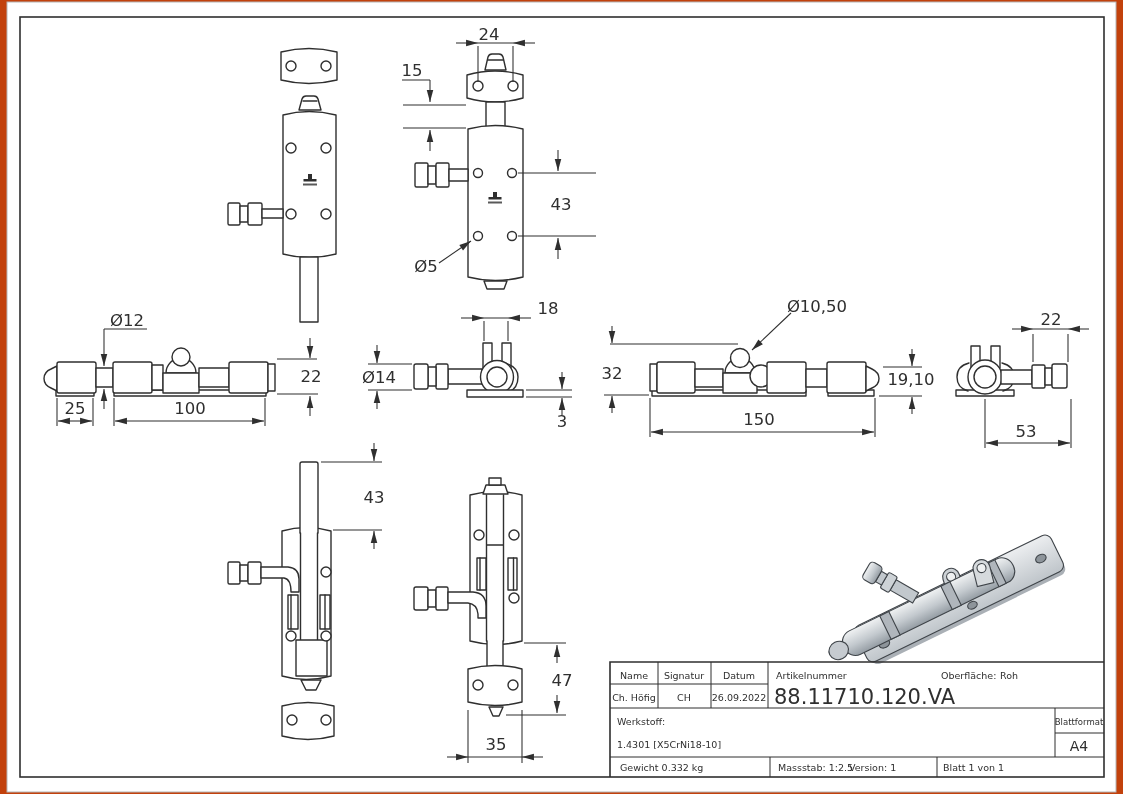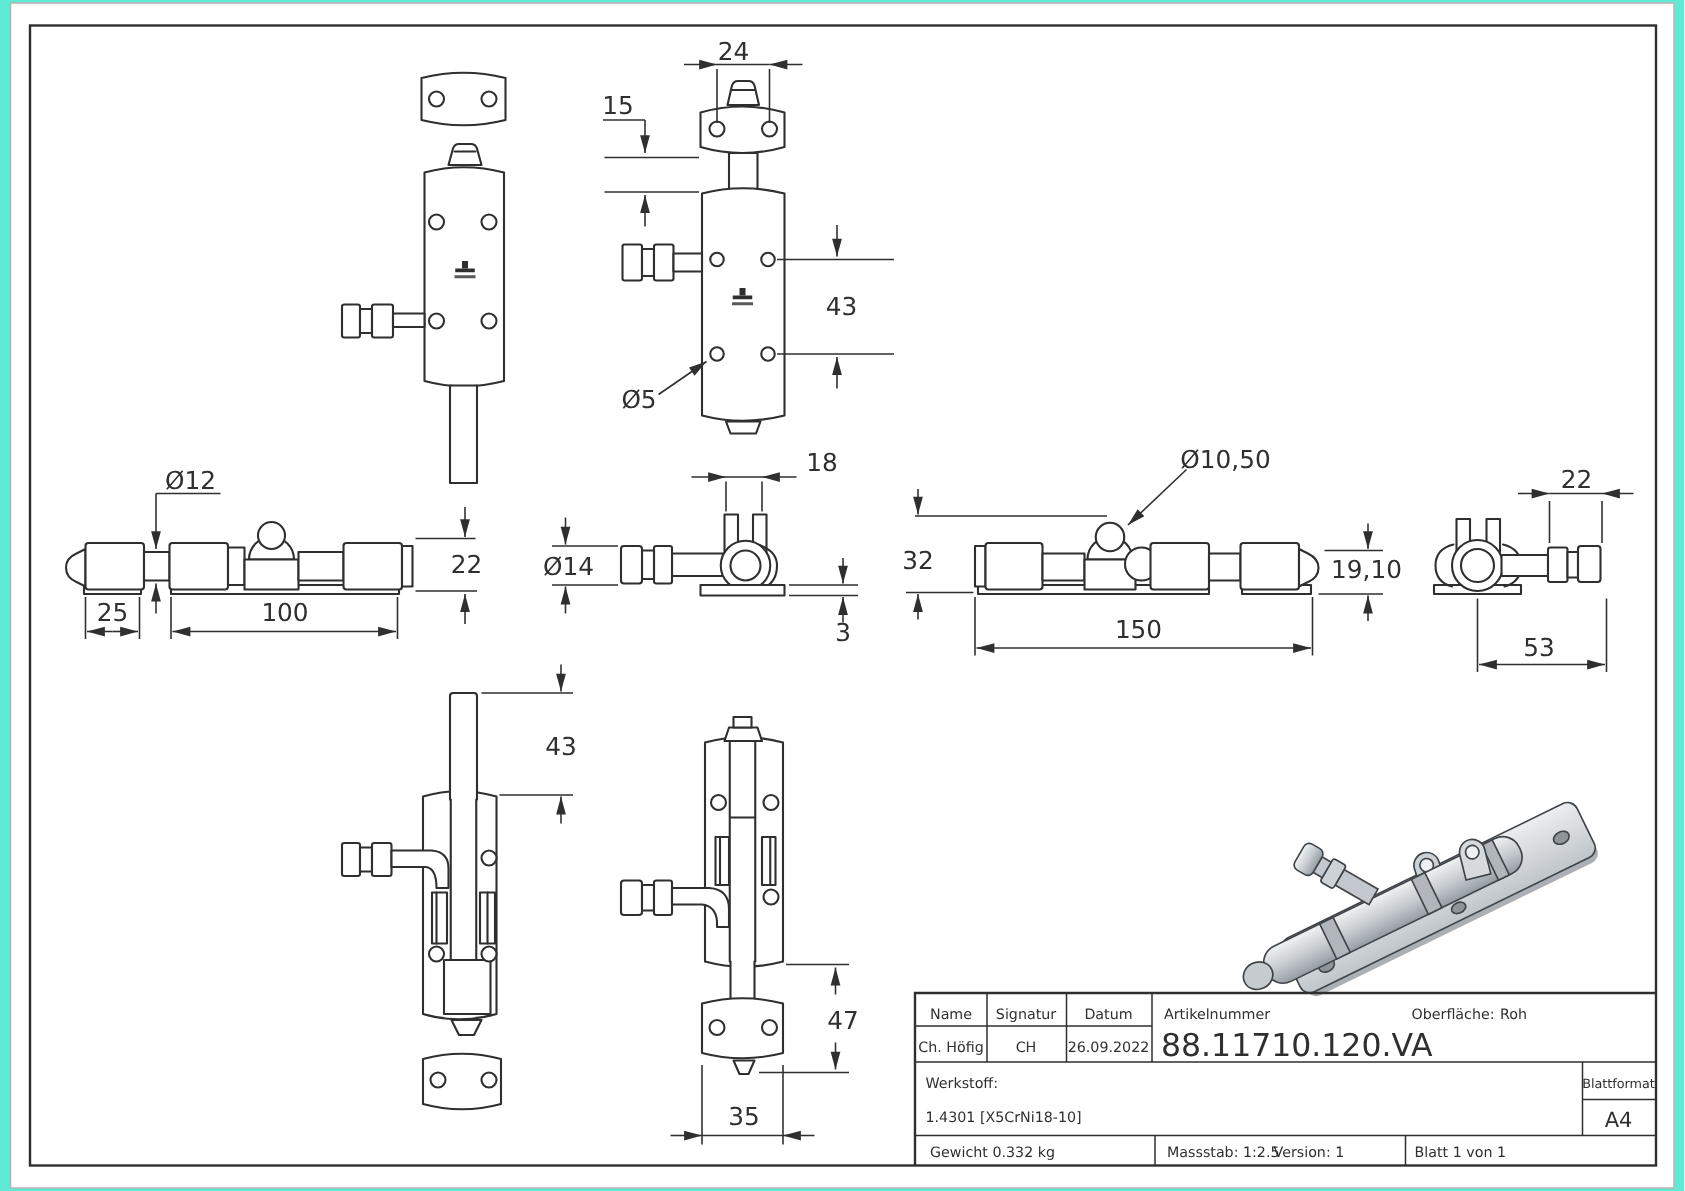--- a/index.html
+++ b/index.html
@@ -1,16 +1,16 @@
 <!DOCTYPE html>
 <html><head>
 <meta charset="utf-8">
 <style>
   html,body{margin:0;padding:0;background:#ffffff;}
-  .sheet{width:1123px;height:794px;position:relative;background:#5eead4;}
+  .sheet{width:1123px;height:794px;position:relative;background:#c2410c;}
   svg{display:block;}
   svg text{font-family:"DejaVu Sans",sans-serif;fill:#2f2f2f;}
   .dim{font-size:16.5px;}
   .tb{font-size:9.5px;}
   .tbs{font-size:8.5px;}
   .tbart{font-size:21px;}
   .tba4{font-size:14px;}
   .views path,.views rect,.views circle{stroke:#2f2f2f;stroke-width:1.4;}
   .dl{stroke:#2f2f2f;stroke-width:1.05;fill:none;}
   .tbl{stroke:#2f2f2f;fill:none;}

